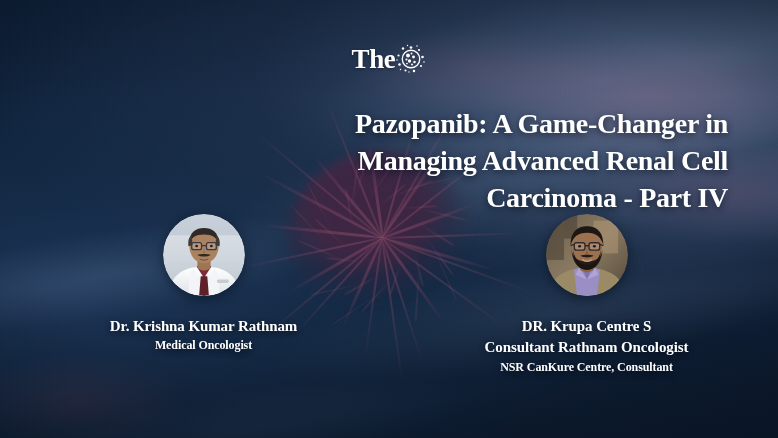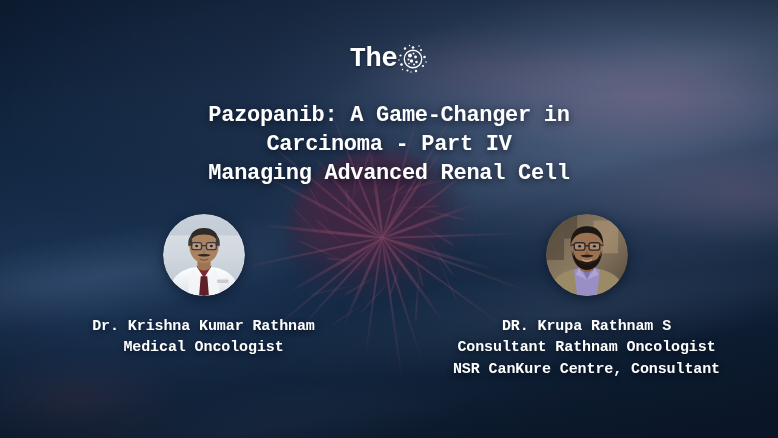--- a/index.html
+++ b/index.html
@@ -6,21 +6,21 @@
     margin: 0;
     padding: 0;
     background: #0d1b2e;
   }
   #slide {
     position: relative;
     width: 778px;
     height: 438px;
     overflow: hidden;
     background: #a16207;
-    font-family: Liberation Mono, monospace;
+    font-family: Liberation Serif, serif;
     user-select: none;
   }
 
   
   .bg-layer { position: absolute; inset: 0; pointer-events: none; }
 
   .bg-base {
     background:
       radial-gradient(120% 90% at 78% 18%, #3d5070 0%, rgba(35,52,80,0.55) 38%, rgba(15,34,57,0) 66%),
       radial-gradient(90% 70% at 12% 70%, #1d3557 0%, rgba(20,44,72,0.5) 45%, rgba(13,27,46,0) 75%),
@@ -98,23 +98,23 @@
     letter-spacing: -0.4px;
     line-height: 1;
     text-shadow: 0 1px 3px rgba(0,0,0,0.45);
   }
   .logo-icon { display: block; width: 30px; height: 30px; margin: 0 0px; }
 
   
   .title {
     position: absolute;
     left: 50px; right: 50px; top: 86px;
-    text-align: center;
+    text-align: right;
     color: #ffffff;
-    font-size: 22px;
+    font-size: 28px;
     font-weight: 700;
     line-height: 1.33;
     letter-spacing: -0.3px;
     text-shadow: 0 2px 7px rgba(4,12,24,0.70);
   }
   .title-line { display: block; }
 
   
   .speakers {
     position: absolute;
@@ -137,21 +137,21 @@
   .avatar svg { display: block; width: 82px; height: 82px; }
 
   .speaker-text {
     margin-top: 20px;
     text-align: center;
     color: #ffffff;
     text-shadow: 0 2px 6px rgba(4,12,24,0.75);
   }
   .sp-name  { font-size: 15px; font-weight: 700; line-height: 1.42; letter-spacing: -0.1px; }
   .sp-line2 { font-size: 15px; font-weight: 700; line-height: 1.42; letter-spacing: -0.1px; }
-  .sp-line3 { font-size: 15px; font-weight: 700; line-height: 1.42; letter-spacing: -0.1px; }
+  .sp-line3 { font-size: 12px; font-weight: 700; line-height: 1.42; letter-spacing: -0.1px; }
 </style>
 </head>
 <body>
 
 <div id="slide">
 
   <div class="bg-layer bg-base"></div>
   <div class="bg-layer bg-streaks"></div>
   <div class="bg-layer bg-mauve"></div>
 
@@ -241,22 +241,22 @@
           <circle cx="9" cy="51" r="1.4"></circle>
           <circle cx="2" cy="32" r="1.4"></circle>
           <circle cx="23" cy="3" r="1.4"></circle>
         </g>
       </svg>
     </span>
   </div>
 
   <h1 class="title">
     <span class="title-line">Pazopanib: A Game-Changer in</span>
+    <span class="title-line">Managing Advanced Renal Cell</span>
     <span class="title-line">Carcinoma - Part IV</span>
-    <span class="title-line">Managing Advanced Renal Cell</span>
   </h1>
 
   <div class="speakers">
 
     <div class="speaker">
       <div class="avatar">
         <svg viewBox="0 0 100 100" xmlns="http://www.w3.org/2000/svg" aria-hidden="true">
           <defs>
             <clipPath id="clipL">
                 <circle cx="50" cy="50" r="50"></circle>
@@ -364,20 +364,20 @@
             <ellipse cx="59" cy="39.4" rx="1.8" ry="1.6" fill="#201a14"></ellipse>
 
             <path d="M50 43 L48.3 49 L51.7 49 Z" fill="#7f573b" opacity="0.75"></path>
 
             <path d="M42 51 C46 49.2 54 49.2 58 51 C54 53.6 46 53.6 42 51 Z" fill="#241c16"></path>
             <path d="M44 55.5 C47.5 58 52.5 58 56 55.5" stroke="#cf9b86" stroke-width="1.6" fill="none"></path>
           </g>
         </svg>
       </div>
       <div class="speaker-text">
-        <div class="sp-name">DR. Krupa Rathnam S</div>
+        <div class="sp-name">DR. Krupa Centre S</div>
         <div class="sp-line2">Consultant Rathnam Oncologist</div>
         <div class="sp-line3">NSR CanKure Centre, Consultant</div>
       </div>
     </div>
 
   </div>
 </div>
 
 </body></html>

